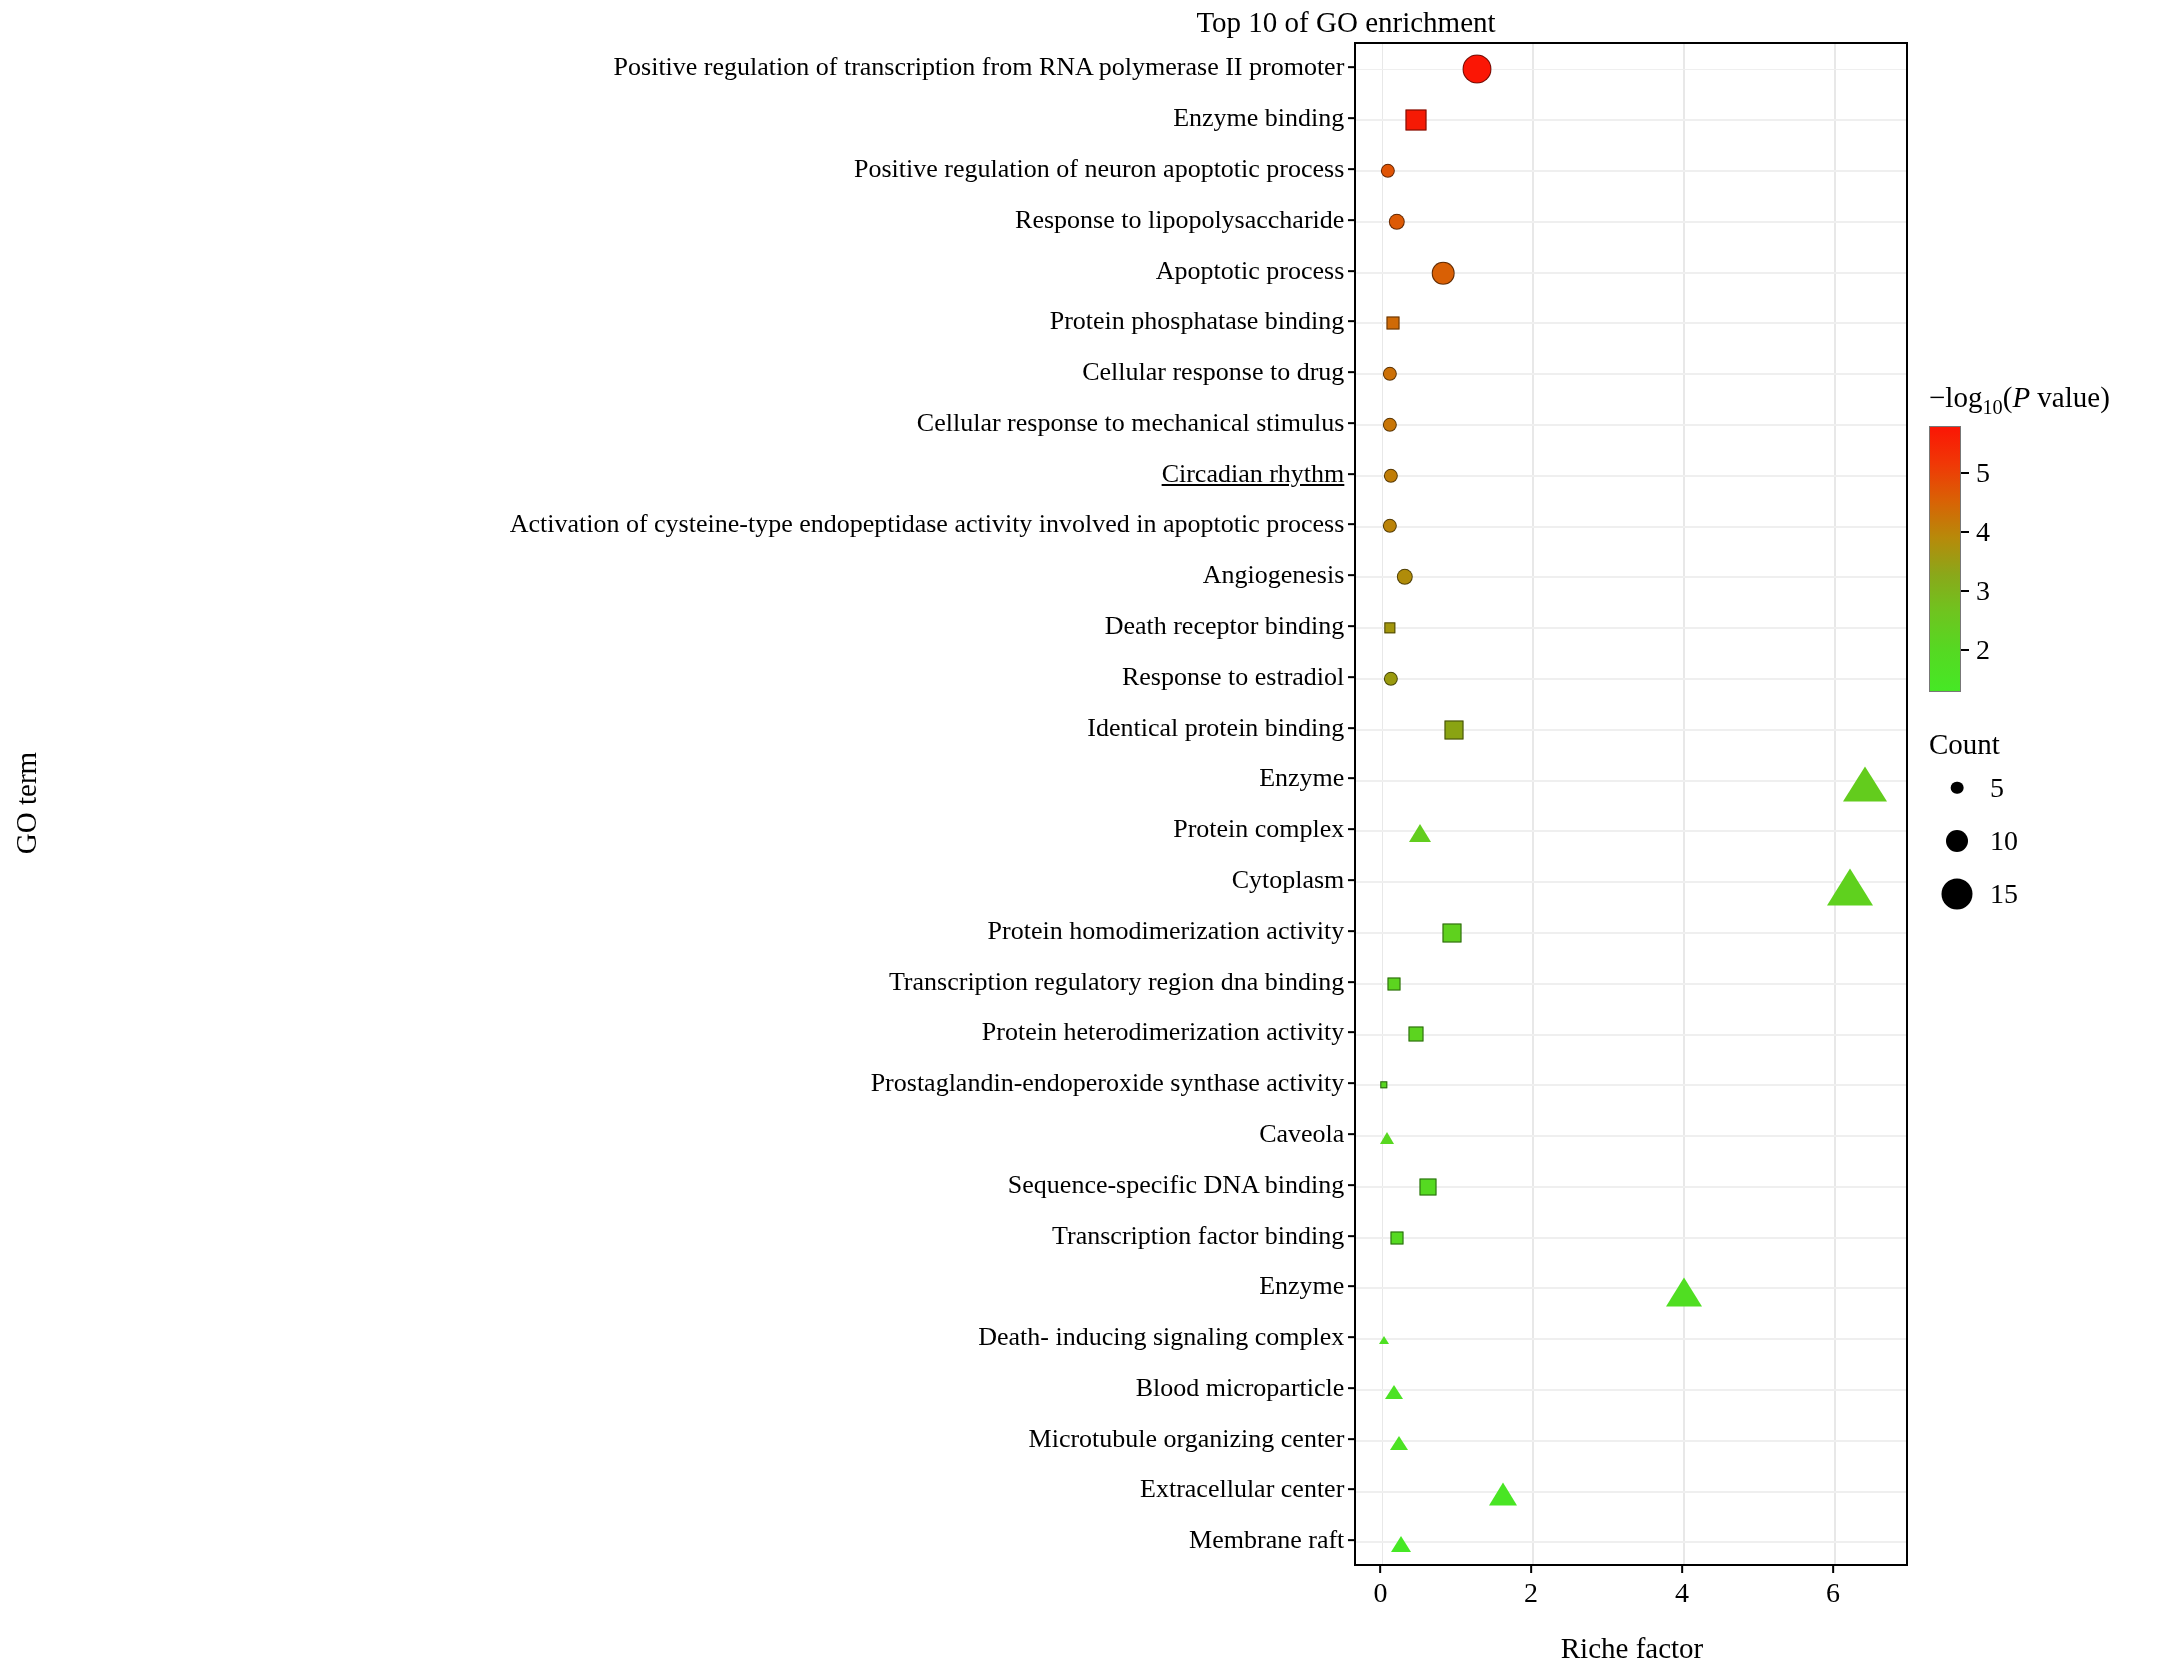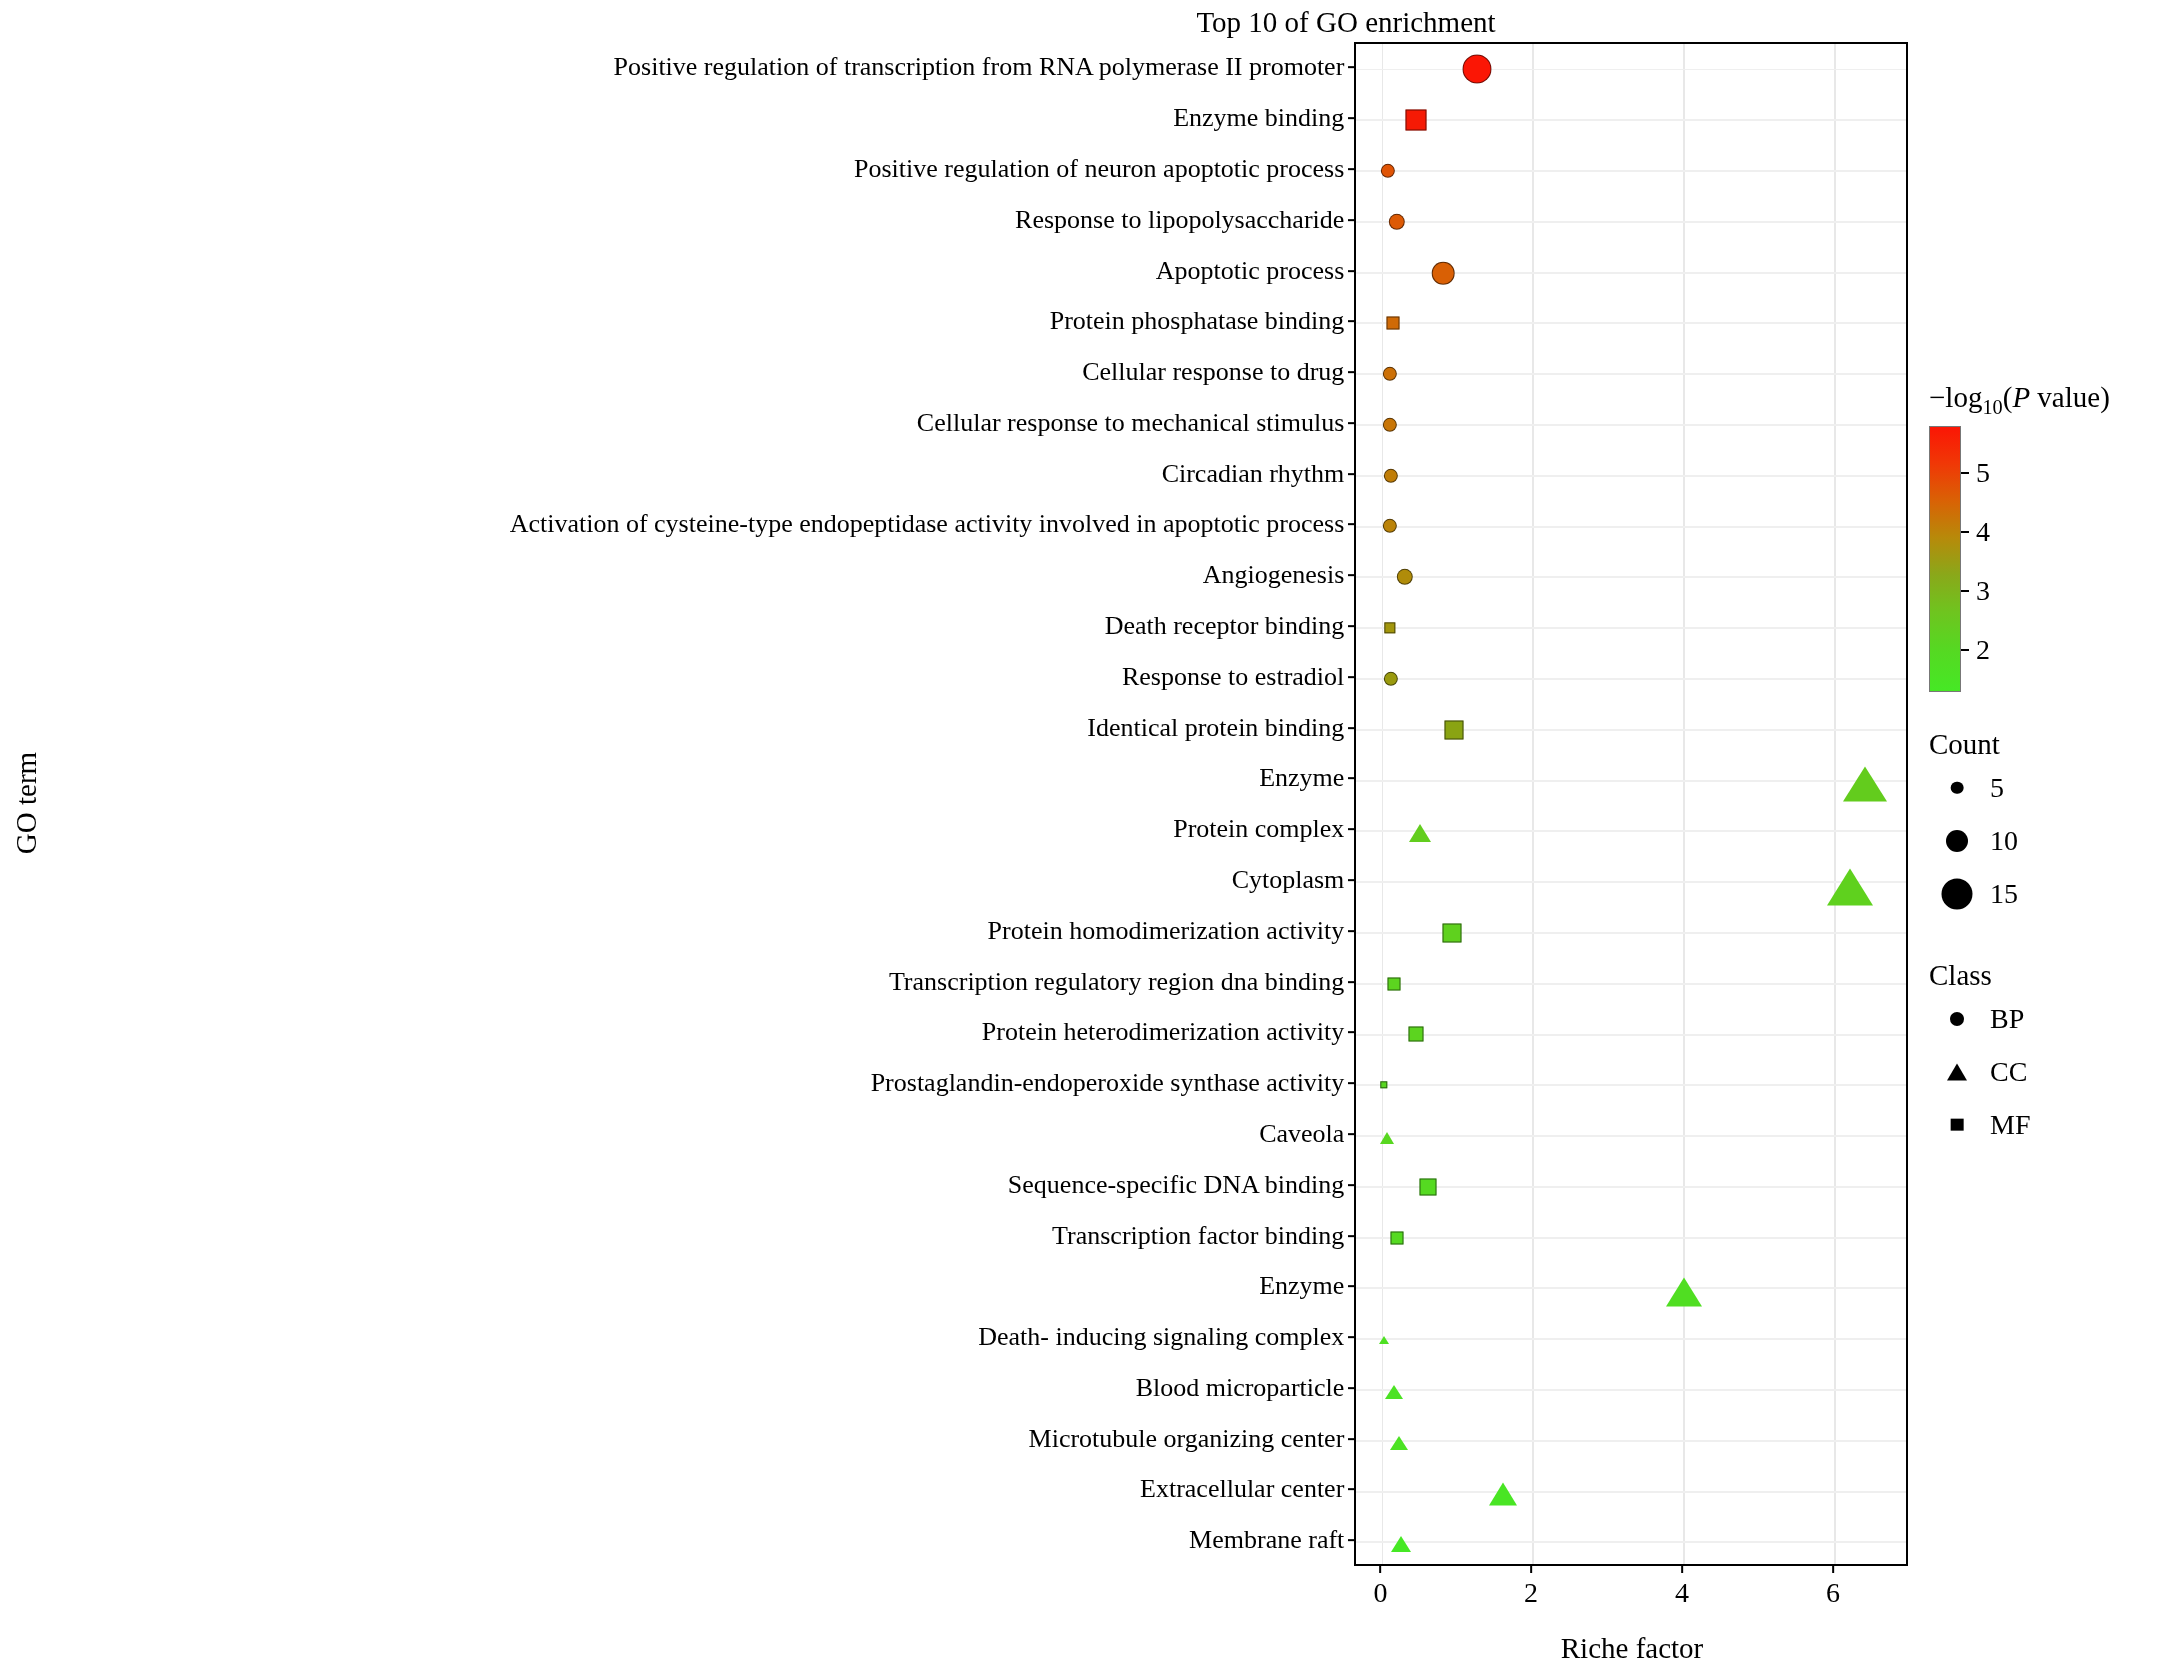--- a/index.html
+++ b/index.html
@@ -259,21 +259,21 @@
 
   <div id="ylabels">
       <div class="ylab" style="top: 25.4px;">Positive regulation of transcription from RNA polymerase II promoter</div>
       <div class="ylab" style="top: 76px;">Enzyme binding</div>
       <div class="ylab" style="top: 127px;">Positive regulation of neuron apoptotic process</div>
       <div class="ylab" style="top: 178px;">Response to lipopolysaccharide</div>
       <div class="ylab" style="top: 229px;">Apoptotic process</div>
       <div class="ylab" style="top: 279px;">Protein phosphatase binding</div>
       <div class="ylab" style="top: 330px;">Cellular response to drug</div>
       <div class="ylab" style="top: 381px;">Cellular response to mechanical stimulus</div>
-      <div class="ylab" style="top: 432px;">Circadian rhythm</div>
+      <div class="ylab" style="top: 432px; text-decoration: underline;">Circadian rhythm</div>
       <div class="ylab" style="top: 482px;">Activation of cysteine-type endopeptidase activity involved in apoptotic process</div>
       <div class="ylab" style="top: 533px;">Angiogenesis</div>
       <div class="ylab" style="top: 584px;">Death receptor binding</div>
       <div class="ylab" style="top: 635px;">Response to estradiol</div>
       <div class="ylab" style="top: 686px;">Identical protein binding</div>
       <div class="ylab" style="top: 736px;">Enzyme</div>
       <div class="ylab" style="top: 787px;">Protein complex</div>
       <div class="ylab" style="top: 838px;">Cytoplasm</div>
       <div class="ylab" style="top: 889px;">Protein homodimerization activity</div>
       <div class="ylab" style="top: 940px;">Transcription regulatory region dna binding</div>
@@ -434,37 +434,16 @@
           <div class="leg-text">10</div>
         </div>
         <div class="leg-row">
           <div class="leg-key">
             <div class="leg-dot" style="width: 31px; height: 31px;"></div>
           </div>
           <div class="leg-text">15</div>
         </div>
       </div>
 
-    <div id="class-legend">
-      <div class="legend-title">Class</div>
-    <div class="leg-row">
-          <div class="leg-key">
-            <div class="leg-dot" style="width: 14px; height: 14px;"></div>
-          </div>
-          <div class="leg-text">BP</div>
-        </div>
-        <div class="leg-row">
-          <div class="leg-key">
-            <div class="leg-tri"></div>
-          </div>
-          <div class="leg-text">CC</div>
-        </div>
-        <div class="leg-row">
-          <div class="leg-key">
-            <div class="leg-sq" style="width: 12.7px; height: 12.7px;"></div>
-          </div>
-          <div class="leg-text">MF</div>
-        </div>
-      </div>
 
   </div>
 </div>
 
 
 </body></html>

